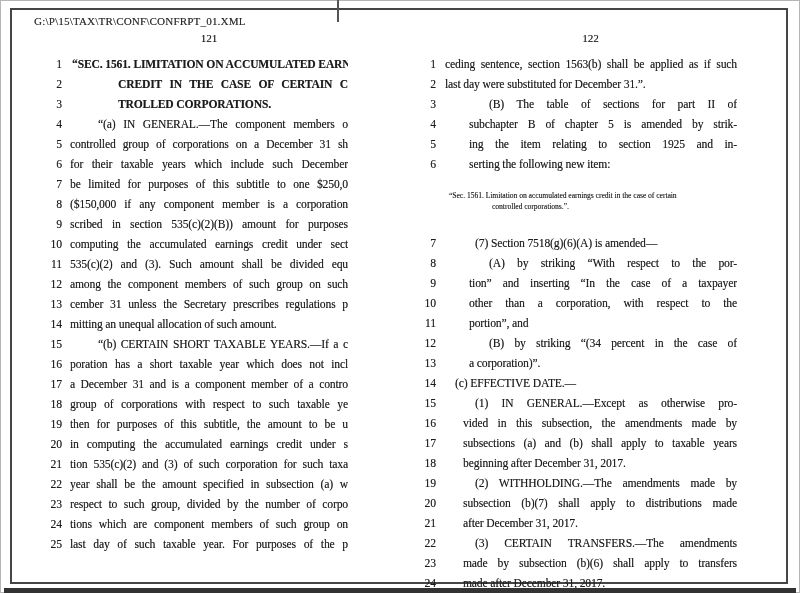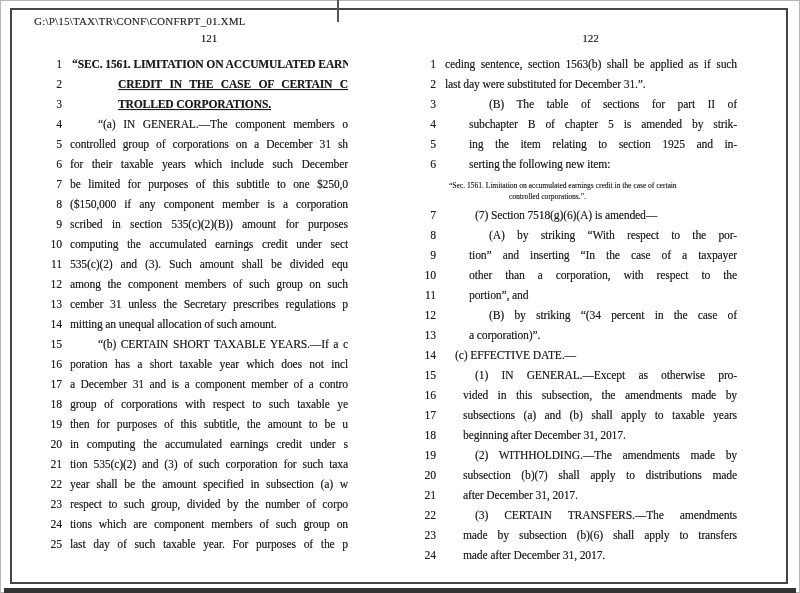--- a/index.html
+++ b/index.html
@@ -34,34 +34,34 @@
   .page-left  .line-text { margin-left: 8px; }
   .page-right .line-text { margin-left: 9px; }
 
   .line-text, .line-num, .xml-path, .page-num { text-shadow: 0.2px 0.2px 0.35px rgba(45,45,45,0.55); }
 
   .end  { text-align: left; text-align-last: left; }
   .clip { white-space: nowrap; text-align: left; text-align-last: left; }
 
   
   .h1 { font-weight: bold; padding-left: 2px; }
-  .h2 { font-weight: bold; padding-left: 48px; text-decoration: underline; }
+  .h2 { font-weight: bold; padding-left: 48px; }
   .fi { padding-left: 28px; }
 
   
   .rc  { padding-left: 10px; }
   .rp  { padding-left: 30px; }
   .rb  { padding-left: 18px; }
   .rsf { padding-left: 44px; }
   .rsb { padding-left: 24px; }
 
   
   .note-row { height: 11px; line-height: 11px; }
-  .note-row.first { margin-top: 6px; }
-  .note-row.last  { margin-bottom: 3px; }
+  .note-row.first { margin-top: 16px; }
+  .note-row.last  { margin-bottom: 21px; flex-direction: column; }
   .note-row .line-text { font-size: 7.5px; letter-spacing: 0; }
   .n1 { padding-left: 4px; }
   .n2 { padding-left: 64px; }
 </style>
 </head>
 <body>
 
 <div class="viewport-border"></div>
 <div class="doc-frame"></div>
 <div class="divider-tick"></div>

